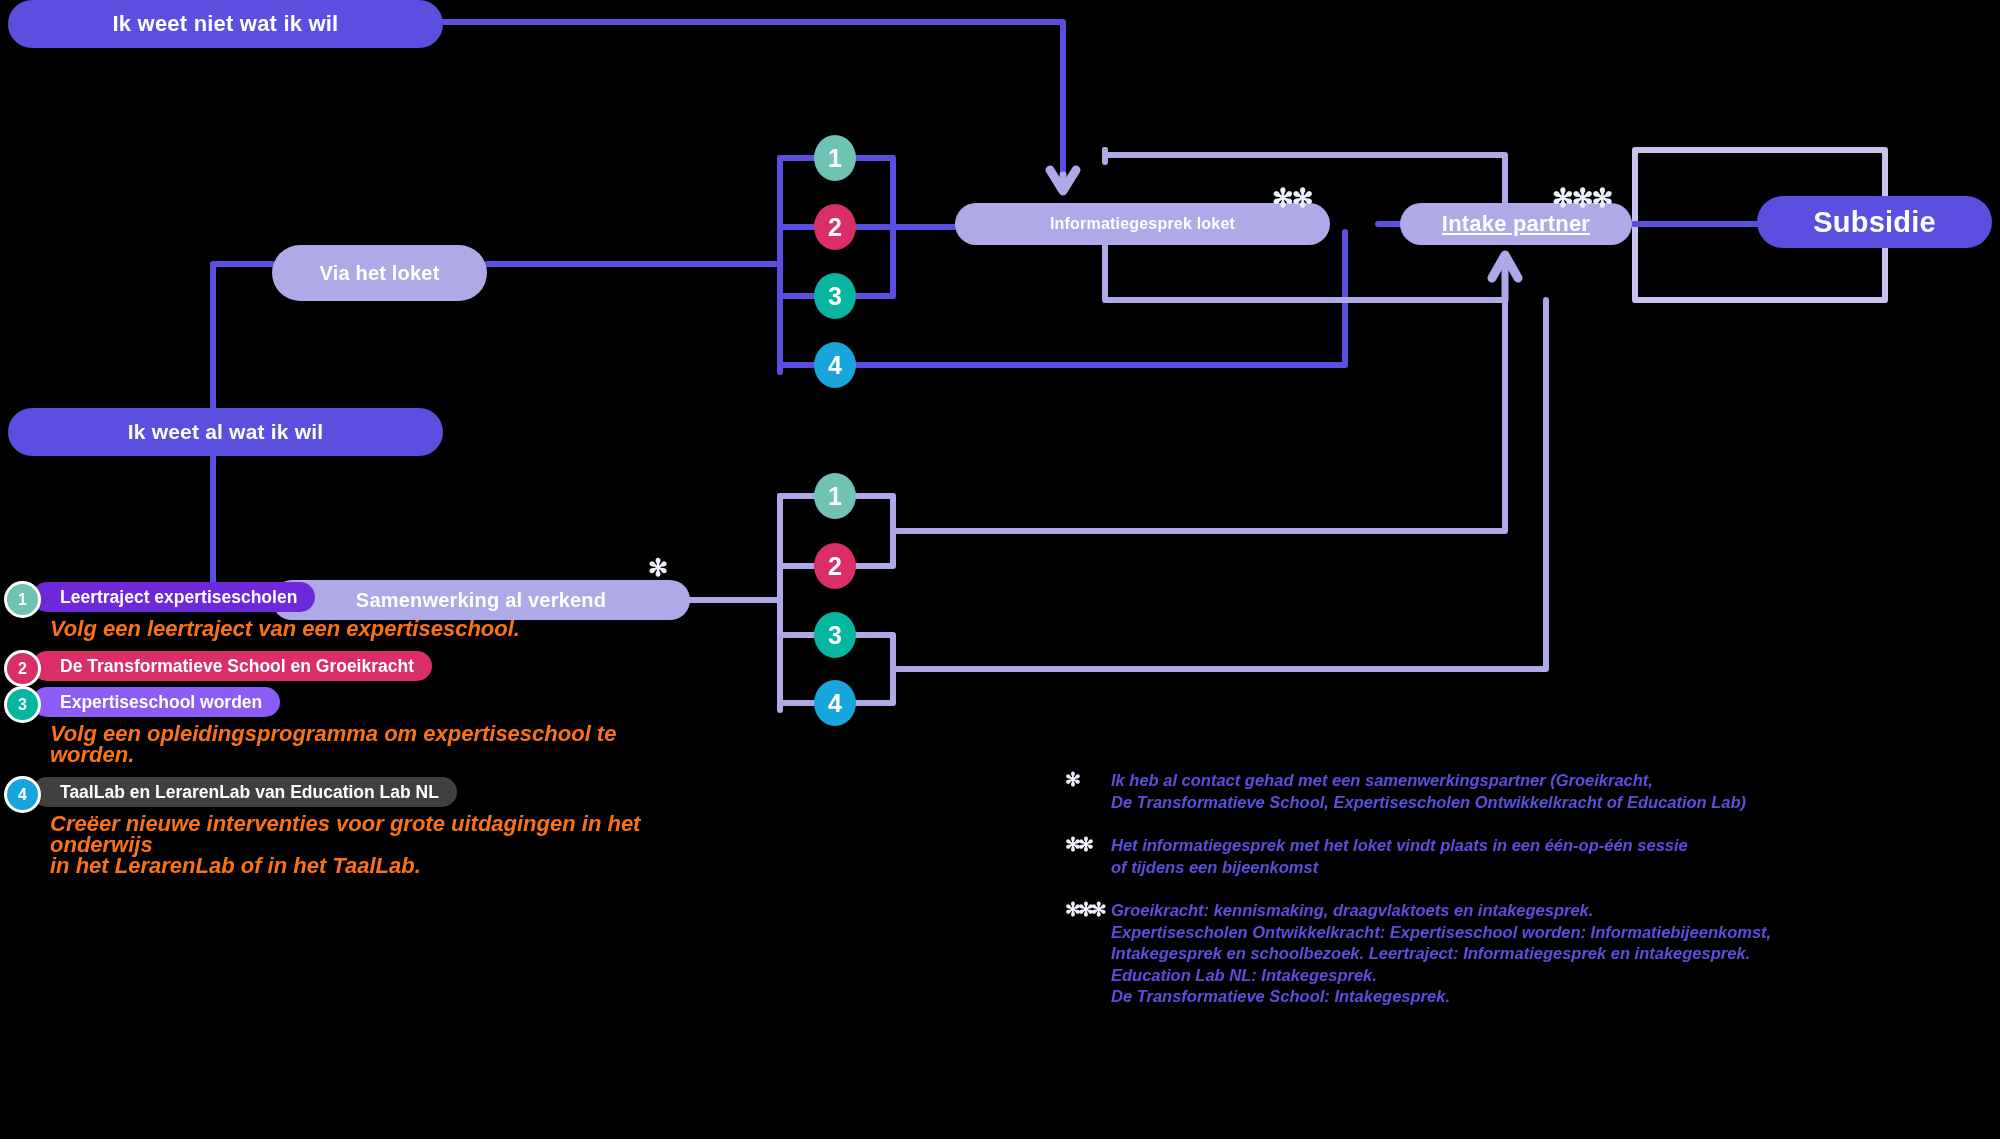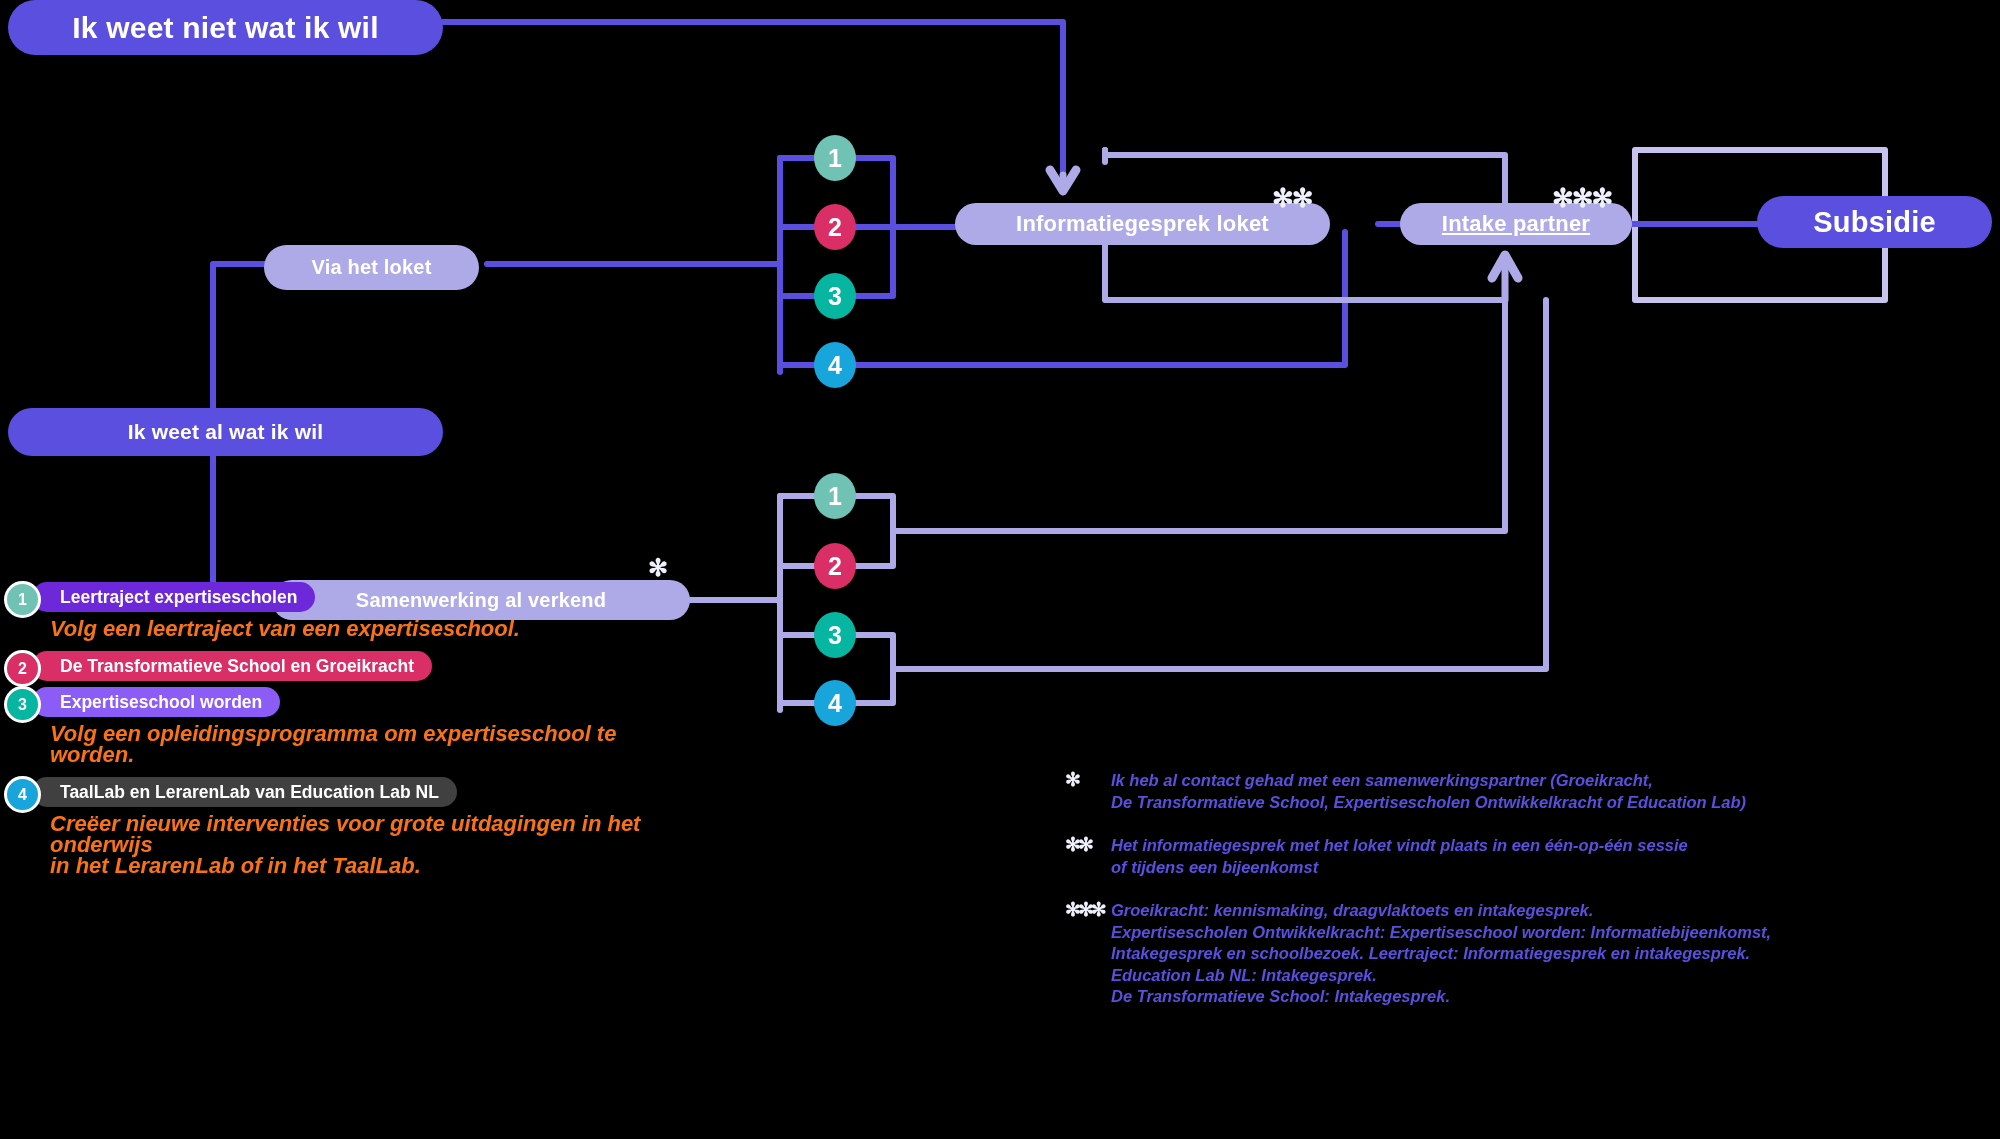--- a/index.html
+++ b/index.html
@@ -95,40 +95,40 @@
       <path d="M780,703 L818,703" stroke="#aeaae8"></path>
 
       <path d="M855,496 L893,496 L893,566 L855,566" stroke="#aeaae8"></path>
       <path d="M893,531 L1505,531 L1505,300" stroke="#aeaae8"></path>
 
       <path d="M855,635 L893,635 L893,703 L855,703" stroke="#aeaae8"></path>
       <path d="M893,669 L1546,669 L1546,300" stroke="#aeaae8"></path>
     </g>
   </svg>
 
-  <div class="pill strong" style="left:8px;top:0px;width:435px;height:55px;font-size:30px;">
+  <div class="pill strong" style="left:8px;top:0px;width:435px;height:48px;font-size:22px;">
     <span>Ik weet niet wat ik wil</span>
   </div>
 
   <div class="pill strong" style="left:8px;top:408px;width:435px;height:48px;font-size:21px;">
     <span>Ik weet al wat ik wil</span>
   </div>
 
-  <div class="pill soft" style="left:264px;top:245px;width:215px;height:45px;font-size:20px;">
+  <div class="pill soft" style="left:272px;top:245px;width:215px;height:56px;font-size:20px;">
     <span>Via het loket</span>
   </div>
 
   <div class="pill soft" style="left:272px;top:580px;width:418px;height:40px;font-size:20px;">
     <span>Samenwerking al verkend</span>
   </div>
   <div class="aster" style="left:648px;top:556px;font-size:24px;">
     <span>✻</span>
   </div>
 
-  <div class="pill soft" style="left:955px;top:203px;width:375px;height:42px;font-size:22px;">
+  <div class="pill soft" style="left:955px;top:203px;width:375px;height:42px;font-size:16px;">
     <span>Informatiegesprek loket</span>
   </div>
   <div class="aster" style="left:1272px;top:185px;font-size:26px;">
     <span>✻✻</span>
   </div>
 
   <div class="pill soft" style="left:1400px;top:203px;width:232px;height:42px;font-size:22px;text-decoration:underline;">
     <span>Intake partner</span>
   </div>
   <div class="aster" style="left:1552px;top:185px;font-size:26px;">

